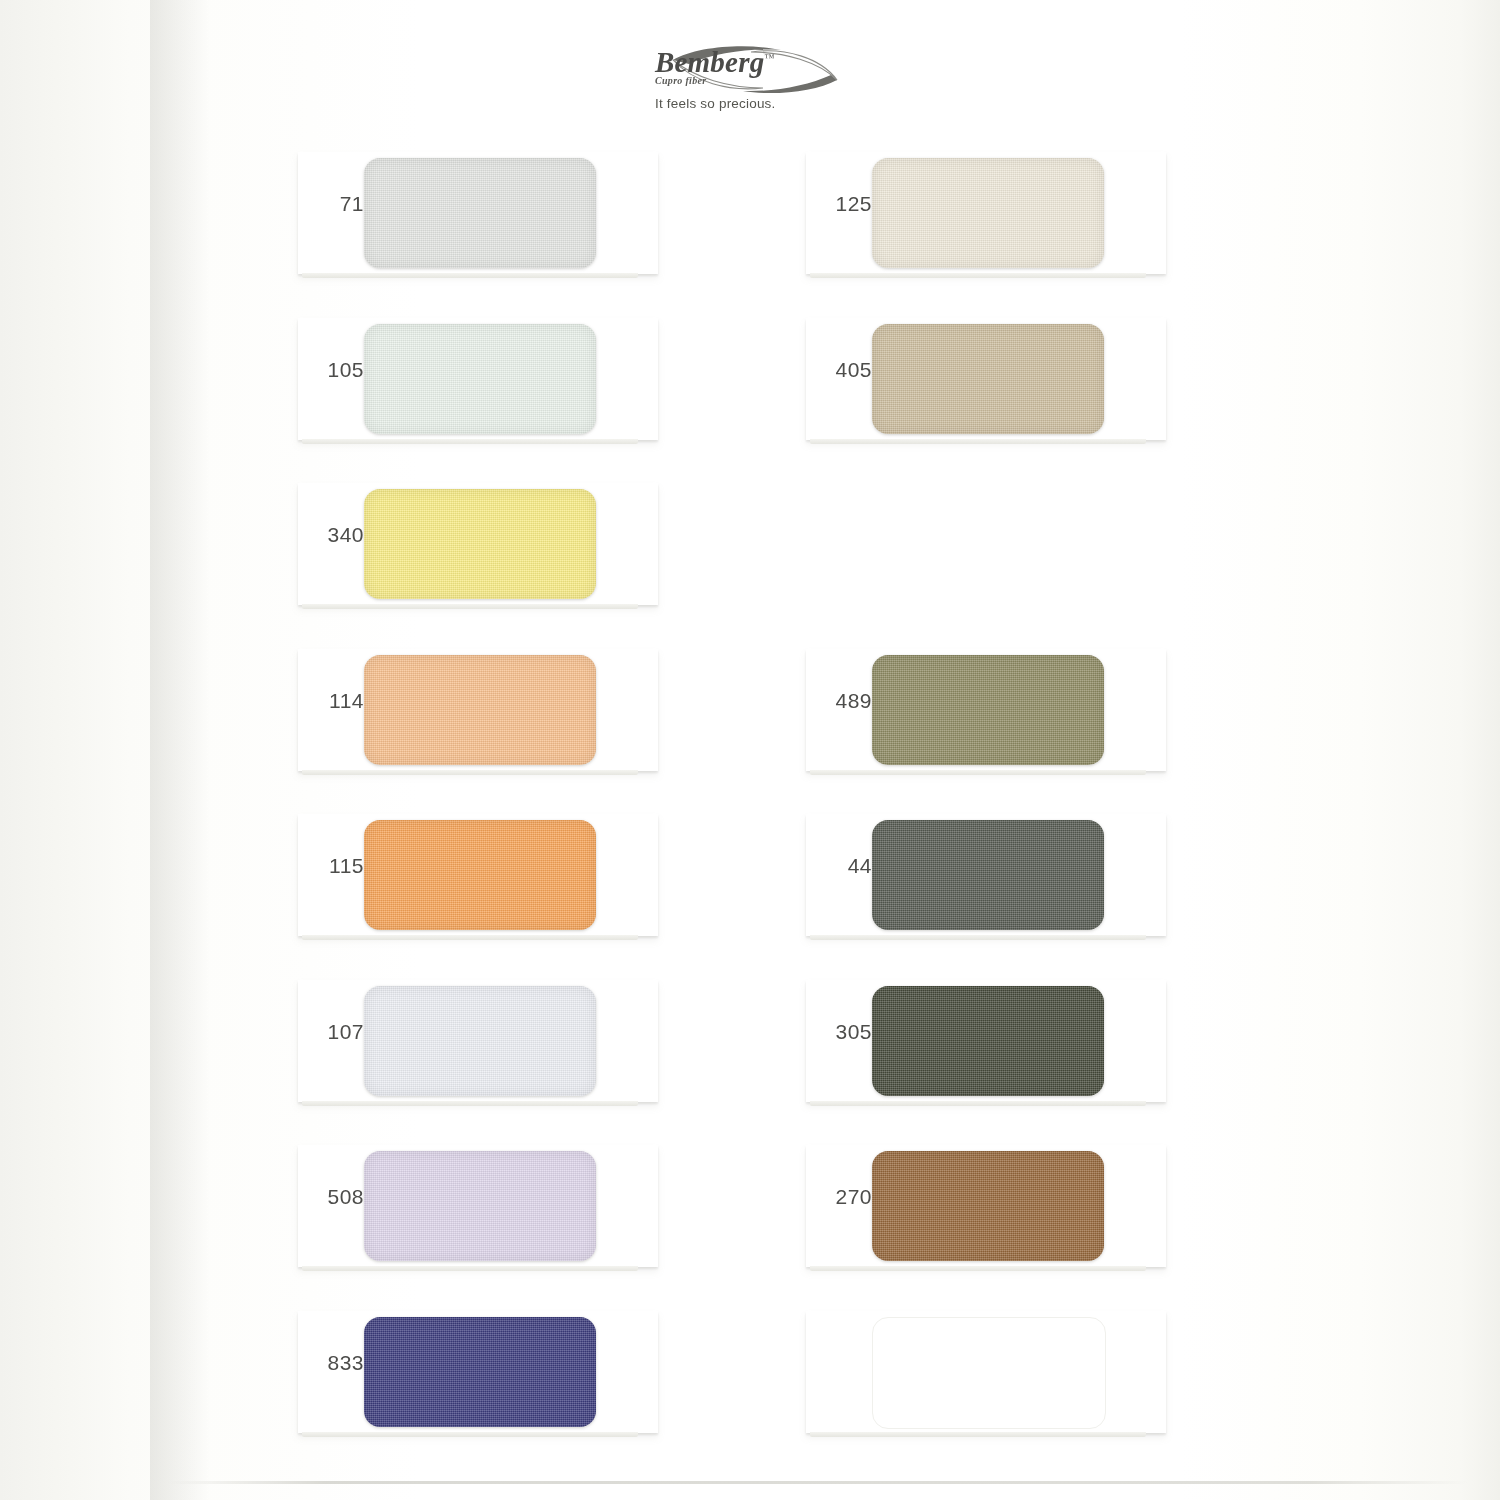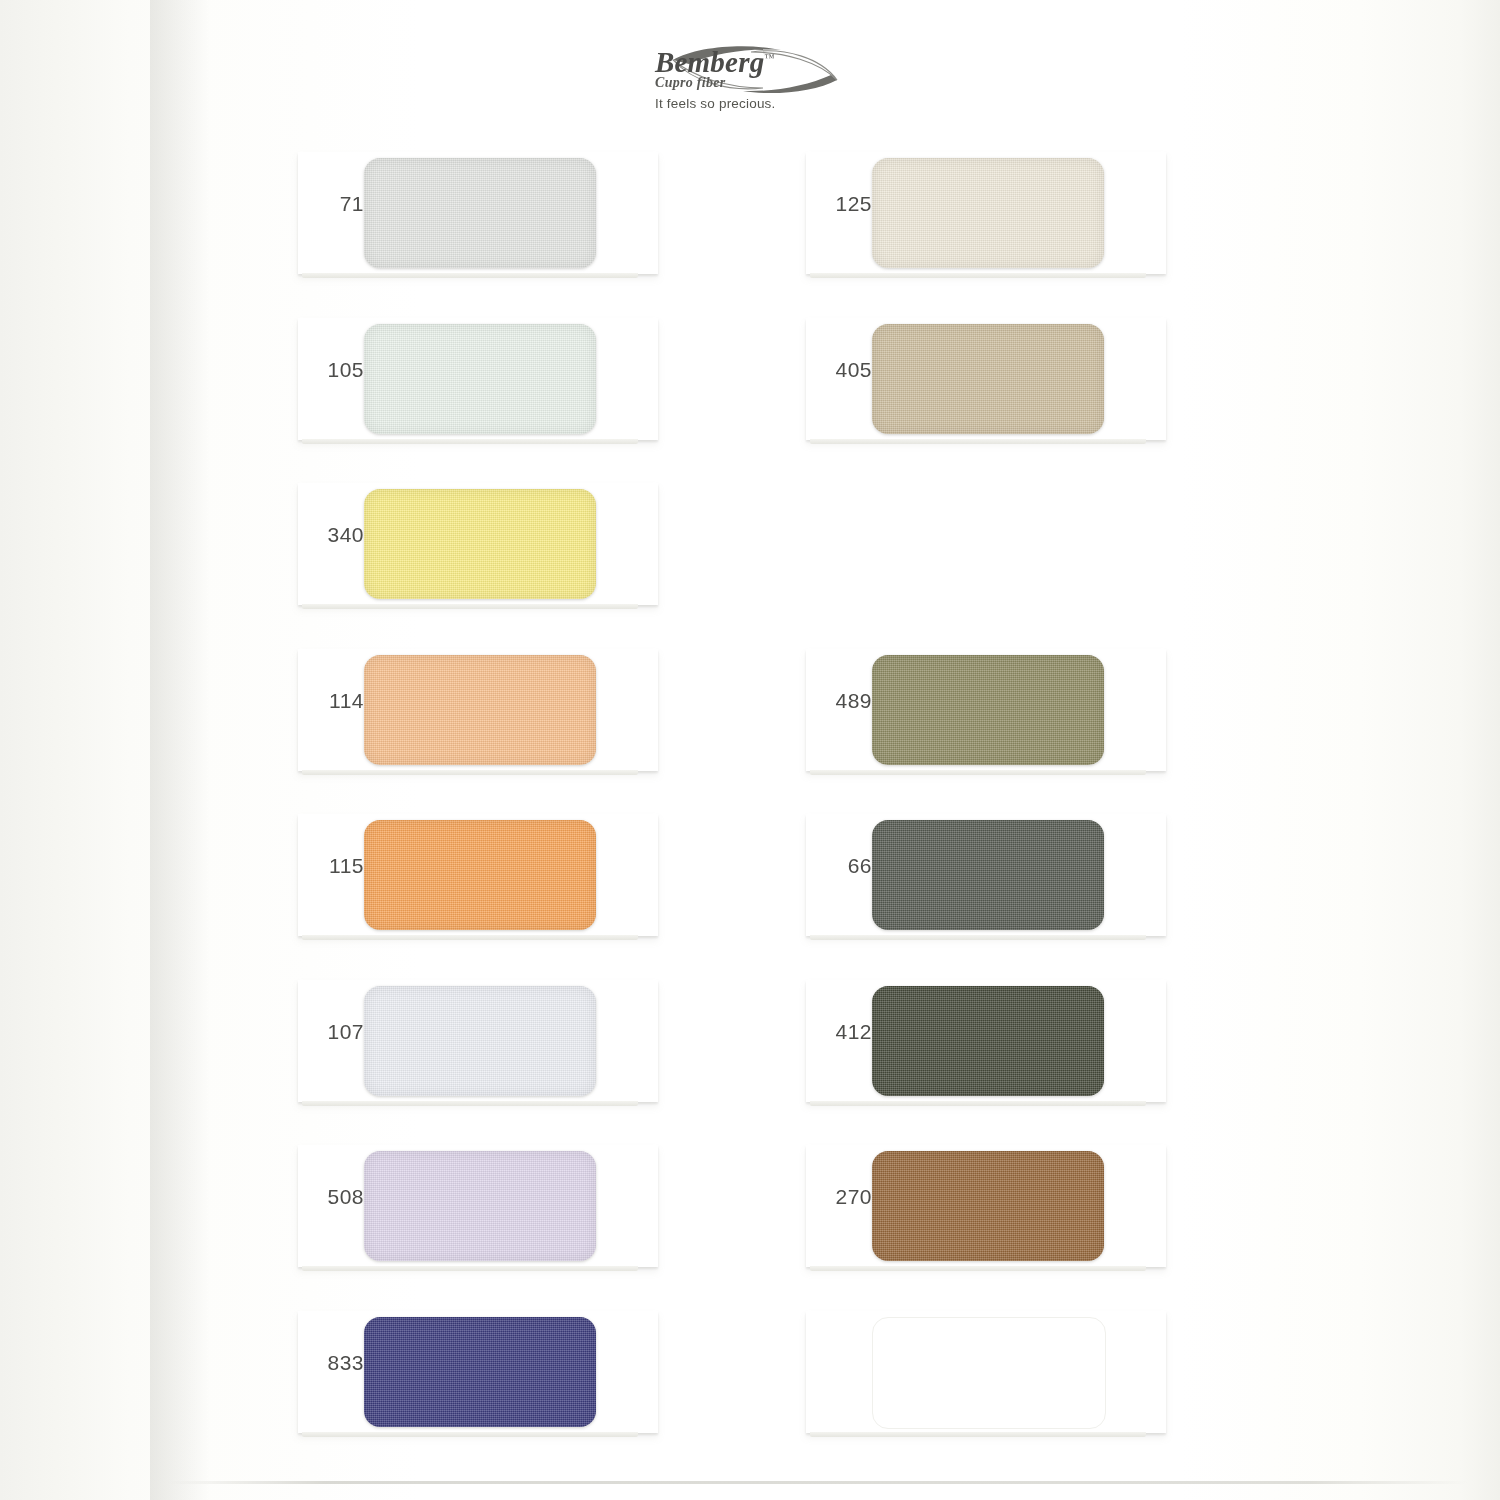--- a/index.html
+++ b/index.html
@@ -78,21 +78,21 @@
     font-weight: 400;
   }
   .brand-sub {
     position: absolute;
     left: 0;
     top: 31px;
     width: 200px;
     font-family: "Liberation Serif", serif;
     font-style: italic;
     font-weight: 700;
-    font-size: 14px;
+    font-size: 10px;
     letter-spacing: 0.3px;
     color: #5a5a57;
   }
   .brand-tagline {
     margin-top: 0;
     font-size: 13.5px;
     letter-spacing: 0.2px;
     color: #55554f;
   }
 
@@ -235,26 +235,26 @@
       <div class="card-number">405</div>
       <div class="card-swatch" style="background-color: rgb(205, 189, 158);"></div>
     </div>
     <div class="swatch-card" style="left: 806px; top: 648.5px;">
       <div class="card-paper"></div>
       <div class="card-number">489</div>
       <div class="card-swatch" style="background-color: rgb(142, 138, 98);"></div>
     </div>
     <div class="swatch-card" style="left: 806px; top: 814px;">
       <div class="card-paper"></div>
-      <div class="card-number">66</div>
+      <div class="card-number">44</div>
       <div class="card-swatch" style="background-color: rgb(85, 90, 81);"></div>
     </div>
     <div class="swatch-card" style="left: 806px; top: 979.5px;">
       <div class="card-paper"></div>
-      <div class="card-number">412</div>
+      <div class="card-number">305</div>
       <div class="card-swatch" style="background-color: rgb(69, 74, 58);"></div>
     </div>
     <div class="swatch-card" style="left: 806px; top: 1145px;">
       <div class="card-paper"></div>
       <div class="card-number">270</div>
       <div class="card-swatch" style="background-color: rgb(150, 103, 58);"></div>
     </div>
     <div class="swatch-card" style="left: 806px; top: 1310.5px;">
       <div class="card-paper"></div>
       <div class="card-number"></div>

